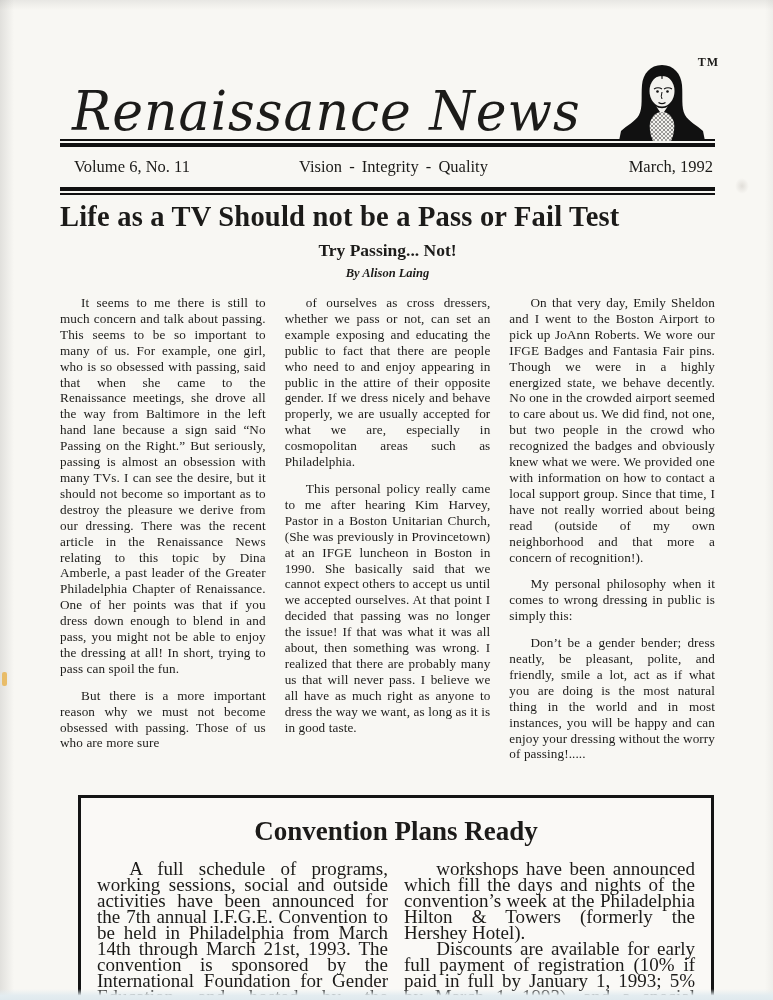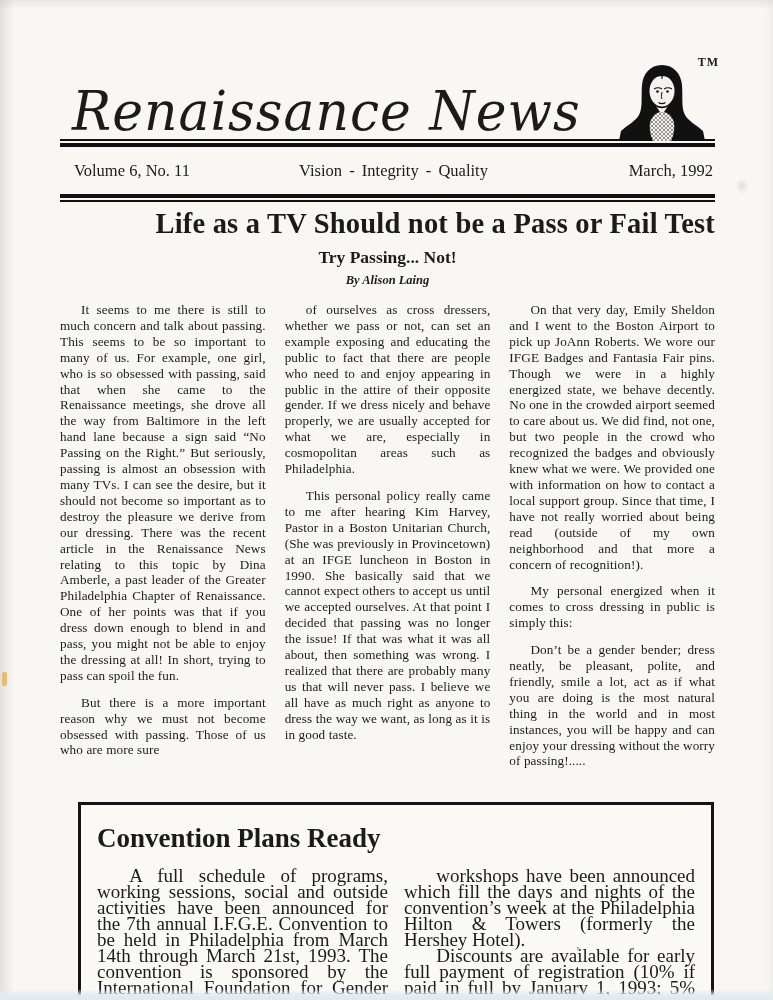--- a/index.html
+++ b/index.html
@@ -28,28 +28,28 @@
   }
   .logo-wrap{position:relative;width:92px;height:78px;margin-right:4px;}
   .logo-tm{position:absolute;top:-4px;right:-8px;font-family:"Liberation Serif",serif;font-weight:bold;font-size:12px;letter-spacing:1px;}
   .logo-svg{position:absolute;left:0;bottom:-4px;}
 
   
   .rule-a{height:2px;border-top:2px solid #111;border-bottom:4px solid #111;margin-top:2px;}
   .rule-b{height:2px;border-top:4px solid #111;border-bottom:2px solid #111;}
 
   
-  .infobar{display:flex;align-items:center;height:47px;font-size:16.5px;}
+  .infobar{display:flex;align-items:center;height:40px;font-size:16.5px;}
   .infobar .vol{flex:1;text-align:left;padding-left:14px;}
   .infobar .motto{flex:1.2;text-align:center;word-spacing:3px;}
   .infobar .date{flex:1;text-align:right;padding-right:2px;}
 
   
   .headline{
-    text-align:right;font-weight:bold;font-size:28.5px;letter-spacing:.2px;
+    text-align:left;font-weight:bold;font-size:28.5px;letter-spacing:.2px;
     margin:6px 0 0 0;font-family:"Liberation Serif",serif;
   }
   .subhead{text-align:center;font-weight:bold;font-size:17.5px;margin-top:7px;}
   .byline{text-align:center;font-weight:bold;font-style:italic;font-size:12.5px;margin-top:5px;}
 
   
   .columns{display:flex;gap:19px;margin-top:14px;}
   .col{flex:1;min-width:0;}
   .col p{
     margin:0 0 11px 0;text-align:justify;text-indent:1.6em;
@@ -59,21 +59,21 @@
   }
 
   
   .box{
     margin:22px 0 0 18px;width:598px;
     border:3px solid #141414;
     border-bottom-width:4px;
     padding:10px 16px 14px 16px;
     background:rgba(255,255,255,.25);
   }
-  .box-title{text-align:left;font-weight:bold;font-size:27px;margin:8px 0 14px 0;}
+  .box-title{text-align:center;font-weight:bold;font-size:27px;margin:8px 0 14px 0;}
   .box-cols{display:flex;gap:16px;}
   .box-col{flex:1;min-width:0;}
   .box-col p{
     margin:0;text-align:justify;text-indent:1.7em;
     font-size:19px;line-height:16px;
   }
 
   
   .artifact{position:absolute;pointer-events:none;}
   .edge-bottom{left:0;right:0;bottom:0;height:11px;background:linear-gradient(180deg, rgba(210,225,232,0), #e3ecf0 60%, #dfe9ee);}
@@ -137,21 +137,21 @@
       <div class="col">
         <p>It seems to me there is still to much concern and talk about passing. This seems to be so important to many of us. For example, one girl, who is so obsessed with passing, said that when she came to the Renaissance meetings, she drove all the way from Baltimore in the left hand lane because a sign said “No Passing on the Right.” But seriously, passing is almost an obsession with many TVs. I can see the desire, but it should not become so important as to destroy the pleasure we derive from our dressing. There was the recent article in the Renaissance News relating to this topic by Dina Amberle, a past leader of the Greater Philadelphia Chapter of Renaissance. One of her points was that if you dress down enough to blend in and pass, you might not be able to enjoy the dressing at all! In short, trying to pass can spoil the fun.</p>
         <p>But there is a more important reason why we must not become obsessed with passing. Those of us who are more sure</p>
       </div>
       <div class="col">
         <p>of ourselves as cross dressers, whether we pass or not, can set an example exposing and educating the public to fact that there are people who need to and enjoy appearing in public in the attire of their opposite gender. If we dress nicely and behave properly, we are usually accepted for what we are, especially in cosmopolitan areas such as Philadelphia.</p>
         <p>This personal policy really came to me after hearing Kim Harvey, Pastor in a Boston Unitarian Church, (She was previously in Provincetown) at an IFGE luncheon in Boston in 1990. She basically said that we cannot expect others to accept us until we accepted ourselves. At that point I decided that passing was no longer the issue! If that was what it was all about, then something was wrong. I realized that there are probably many us that will never pass. I believe we all have as much right as anyone to dress the way we want, as long as it is in good taste.</p>
       </div>
       <div class="col">
         <p>On that very day, Emily Sheldon and I went to the Boston Airport to pick up JoAnn Roberts. We wore our IFGE Badges and Fantasia Fair pins. Though we were in a highly energized state, we behave decently. No one in the crowded airport seemed to care about us. We did find, not one, but two people in the crowd who recognized the badges and obviously knew what we were. We provided one with information on how to contact a local support group. Since that time, I have not really worried about being read (outside of my own neighborhood and that more a concern of recognition!).</p>
-        <p>My personal energized when it comes to cross dressing in public is simply this:</p>
+        <p>My personal philosophy when it comes to wrong dressing in public is simply this:</p>
         <p>Don’t be a gender bender; dress neatly, be pleasant, polite, and friendly, smile a lot, act as if what you are doing is the most natural thing in the world and in most instances, you will be happy and can enjoy your dressing without the worry of passing!.....</p>
       </div>
     </div>
 
     <div class="box">
       <div class="box-title">Convention Plans Ready</div>
       <div class="box-cols">
         <div class="box-col">
           <p>A full schedule of programs, working sessions, social and outside activities have been announced for the 7th annual I.F.G.E. Convention to be held in Philadelphia from March 14th through March 21st, 1993. The convention is sponsored by the International Foundation for Gender Education and hosted by the Renaissance Education Association, Inc.</p>
           <p>A variety of meetings, forums, discussions, seminars, and</p>

